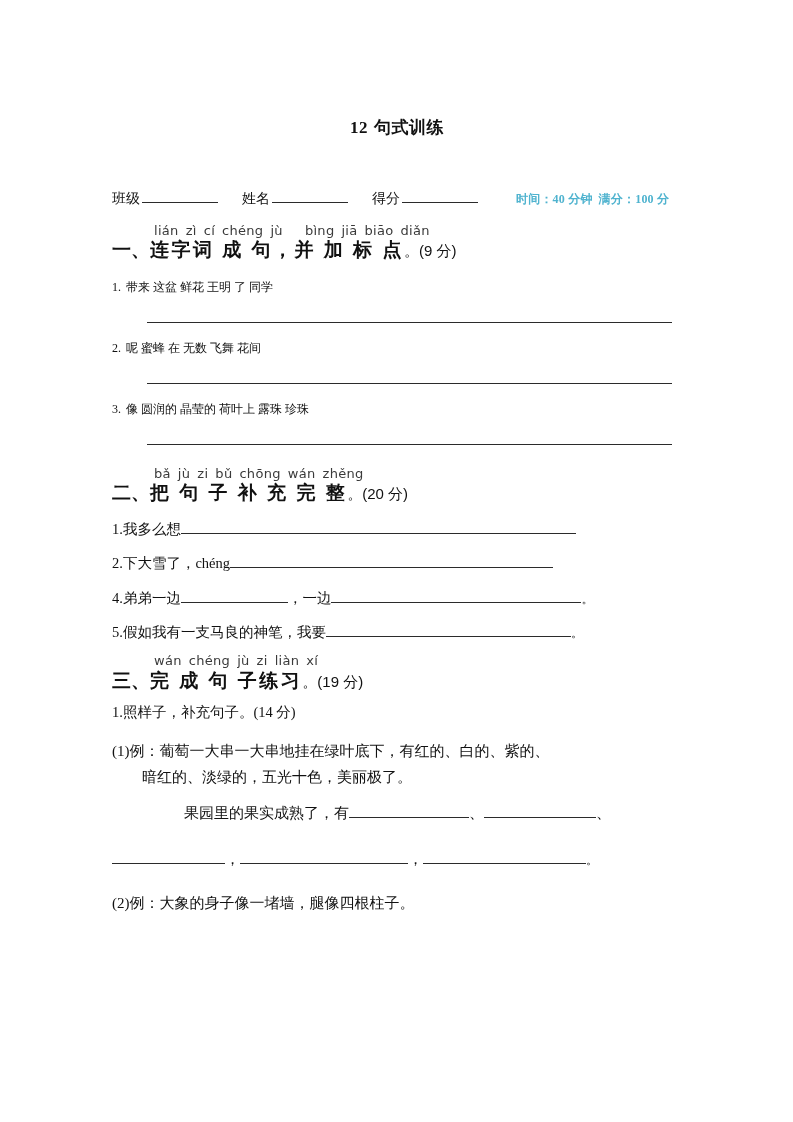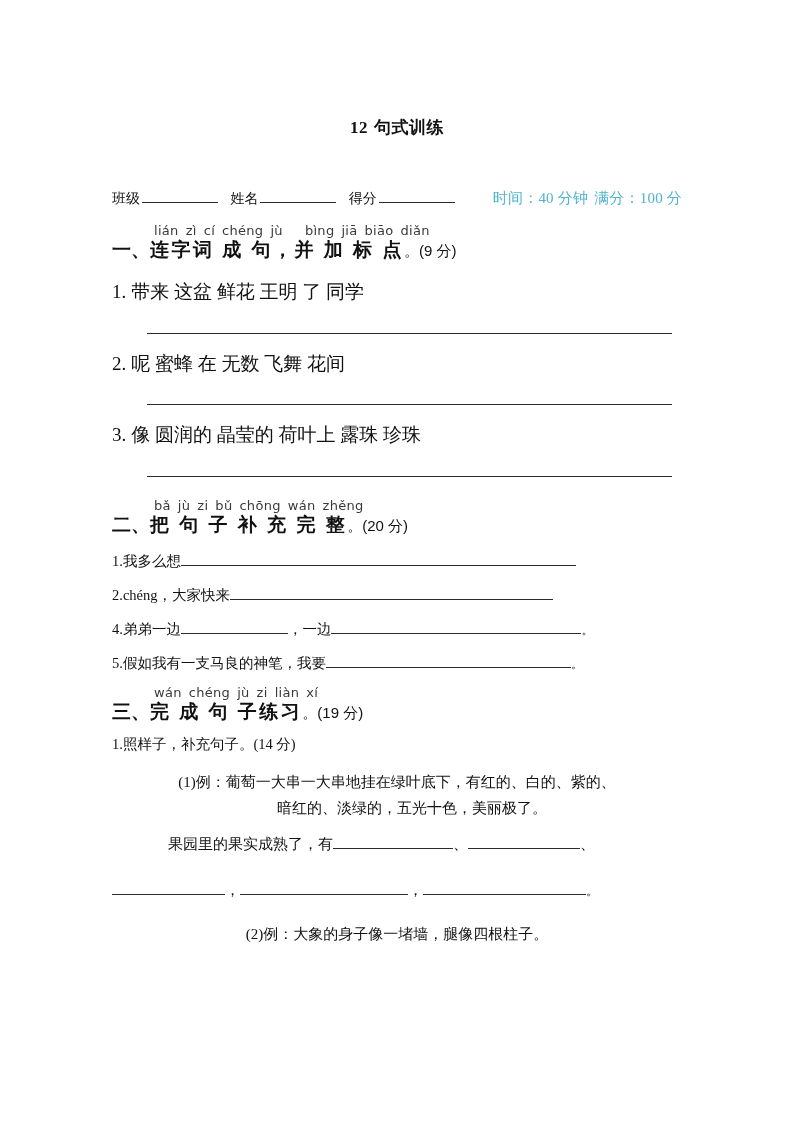--- a/index.html
+++ b/index.html
@@ -57,23 +57,23 @@
   .info-blank {
     display: inline-block;
     width: 76px;
     border-bottom: 1px solid #2b2b2b;
     height: 13px;
     margin: 0 2px;
   }
   .info-gap { display: inline-block; width: 22px; }
   .info-meta {
     color: #4fb3cf;
-    font-size: 15px;
+    font-size: 12px;
     margin-left: 36px;
-    font-weight: normal;
+    font-weight: bold;
     letter-spacing: 0.2px;
   }
   .info-meta .sp { display:inline-block; width:6px; }
 
   
   .section {
     margin-top: 16px;
   }
   .pinyin-line {
     font-family: "DejaVu Sans", sans-serif;
@@ -101,21 +101,21 @@
   }
   .heading-line .hscore {
     font-weight: normal;
     font-size: 15px;
     letter-spacing: 0;
     font-family: Liberation Sans, sans-serif;
   }
 
   
   .q {
-    font-size: 19px;
+    font-size: 12px;
     margin-top: 16px;
     white-space: nowrap;
     line-height: 1.5;
   }
   .q .qn { margin-right: 5px; }
 
   
   .answer-rule {
     border-bottom: 1px solid #2b2b2b;
     height: 0;
@@ -139,32 +139,31 @@
     line-height: 1.4;
   }
 
   
   .example {
     font-family: "Liberation Serif", "DejaVu Serif", serif;
     font-size: 15px;
     margin-top: 16px;
     line-height: 1.6;
     white-space: nowrap;
-    text-align: center;
   }
   .example-cont {
     margin-left: 30px;
     margin-top: 2px;
   }
   .fill-row {
     font-family: "Liberation Serif", "DejaVu Serif", serif;
     font-size: 15px;
     white-space: nowrap;
   }
-  .fill-row.indent { margin-left: 56px; margin-top: 14px; }
+  .fill-row.indent { margin-left: 72px; margin-top: 14px; }
   .fill-row.second { margin-left: 0px; margin-top: 26px; }
   .small-circle { font-size: 12px; }
 </style>
 </head>
 <body>
 
 <div class="page">
   <div class="content">
 
     <div class="doc-title">
@@ -221,21 +220,21 @@
       </div>
       <div class="heading-line">
         <span class="hnum">二、</span><span>把 句 子 补 充  完  整</span><span class="hperiod">。</span><span class="hscore">(20 分)</span>
       </div>
 
       <div class="q2">
         <span class="qn">1.</span><span>我多么想</span><span class="blank" style="width:395px"></span>
       </div>
 
       <div class="q2">
-        <span class="qn">2.</span><span>chéng，大家快来</span><span class="blank" style="width:323px"></span>
+        <span class="qn">2.</span><span>下大雪了，chéng</span><span class="blank" style="width:323px"></span>
       </div>
 
 
       <div class="q2">
         <span class="qn">4.</span><span>弟弟一边</span><span class="blank" style="width:107px"></span><span>，一边</span><span class="blank" style="width:250px"></span><span class="small-circle">。</span>
       </div>
 
       <div class="q2">
         <span class="qn">5.</span><span>假如我有一支马良的神笔，我要</span><span class="blank" style="width:245px"></span><span class="small-circle">。</span>
       </div>

